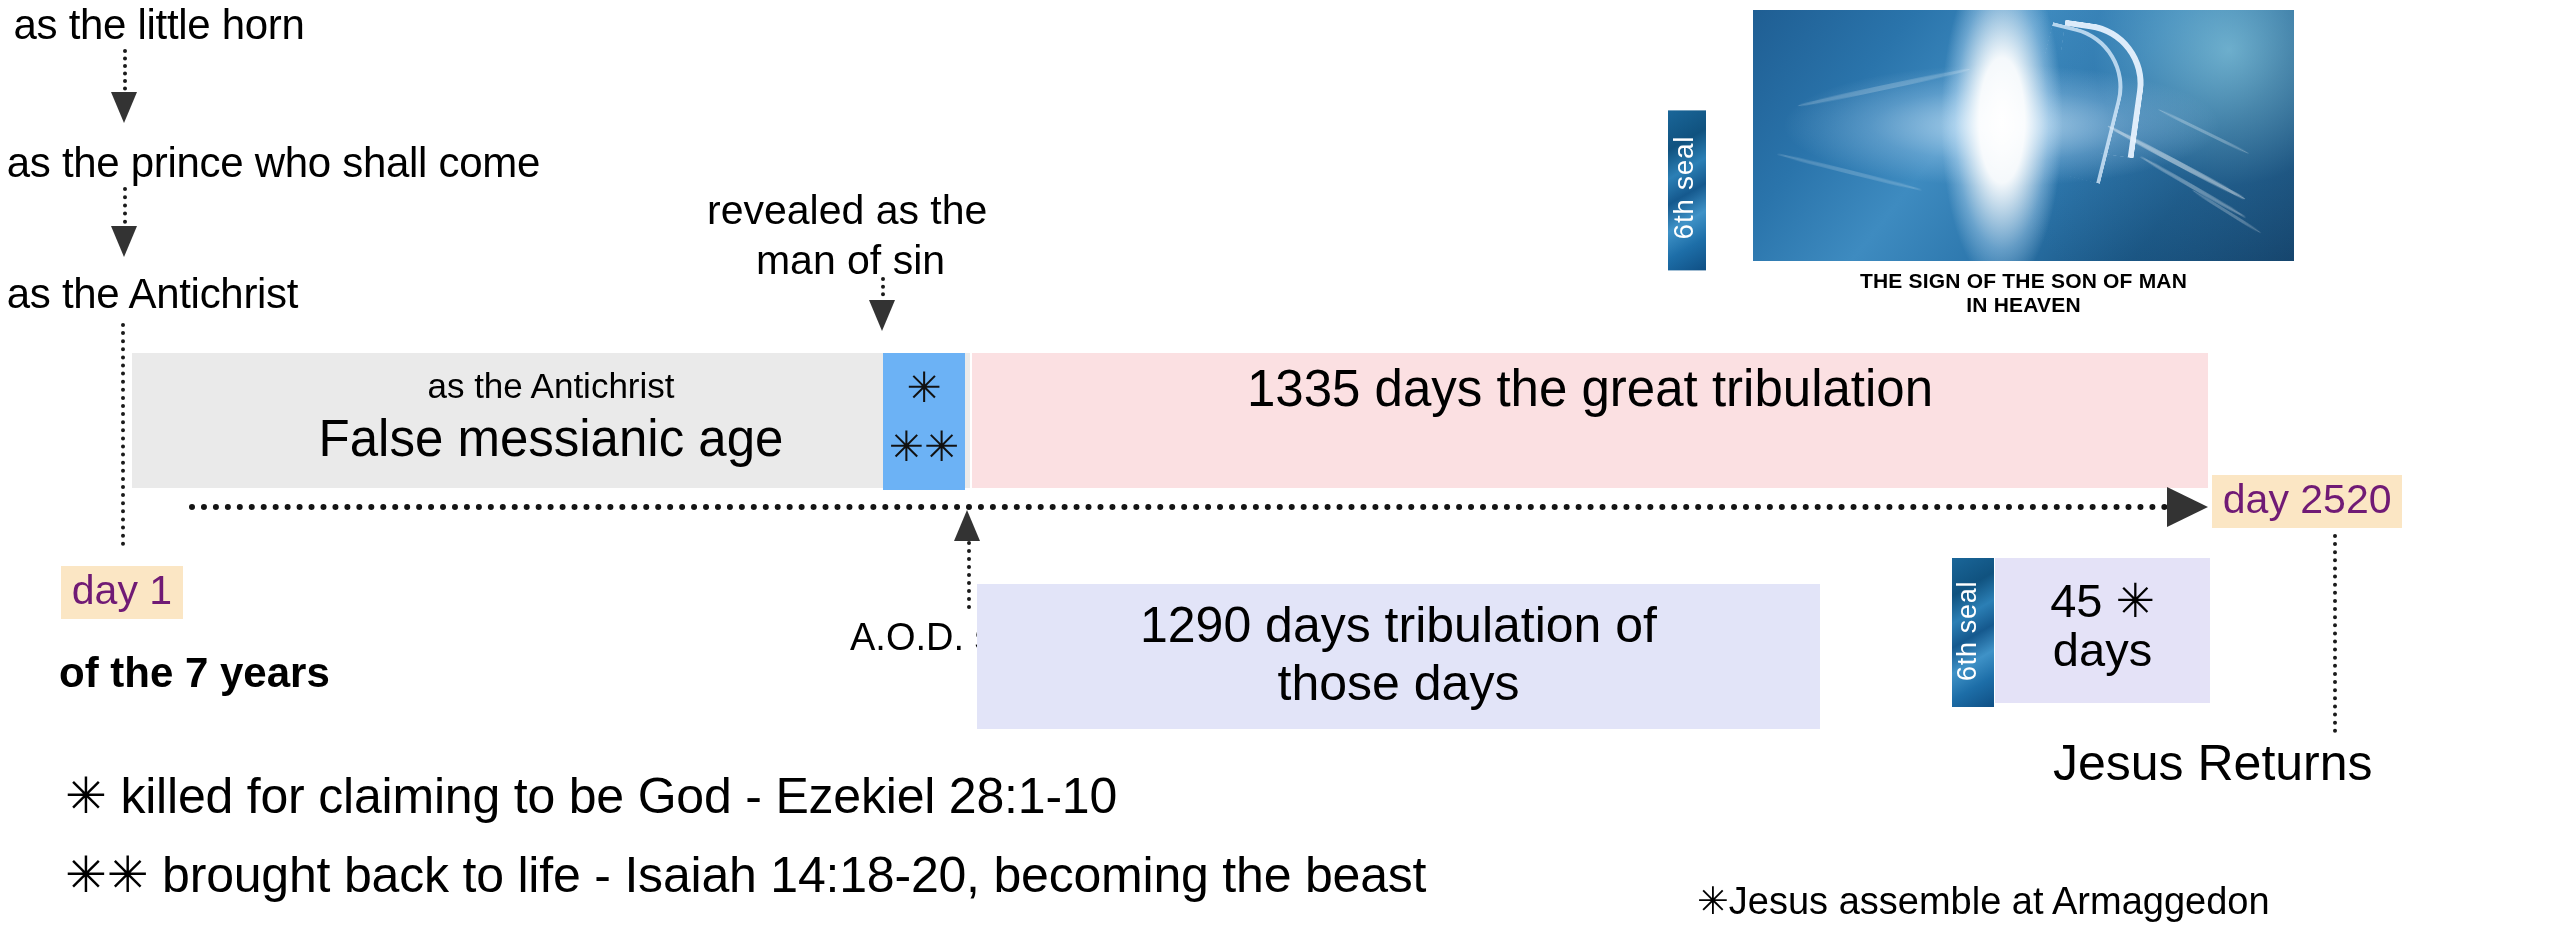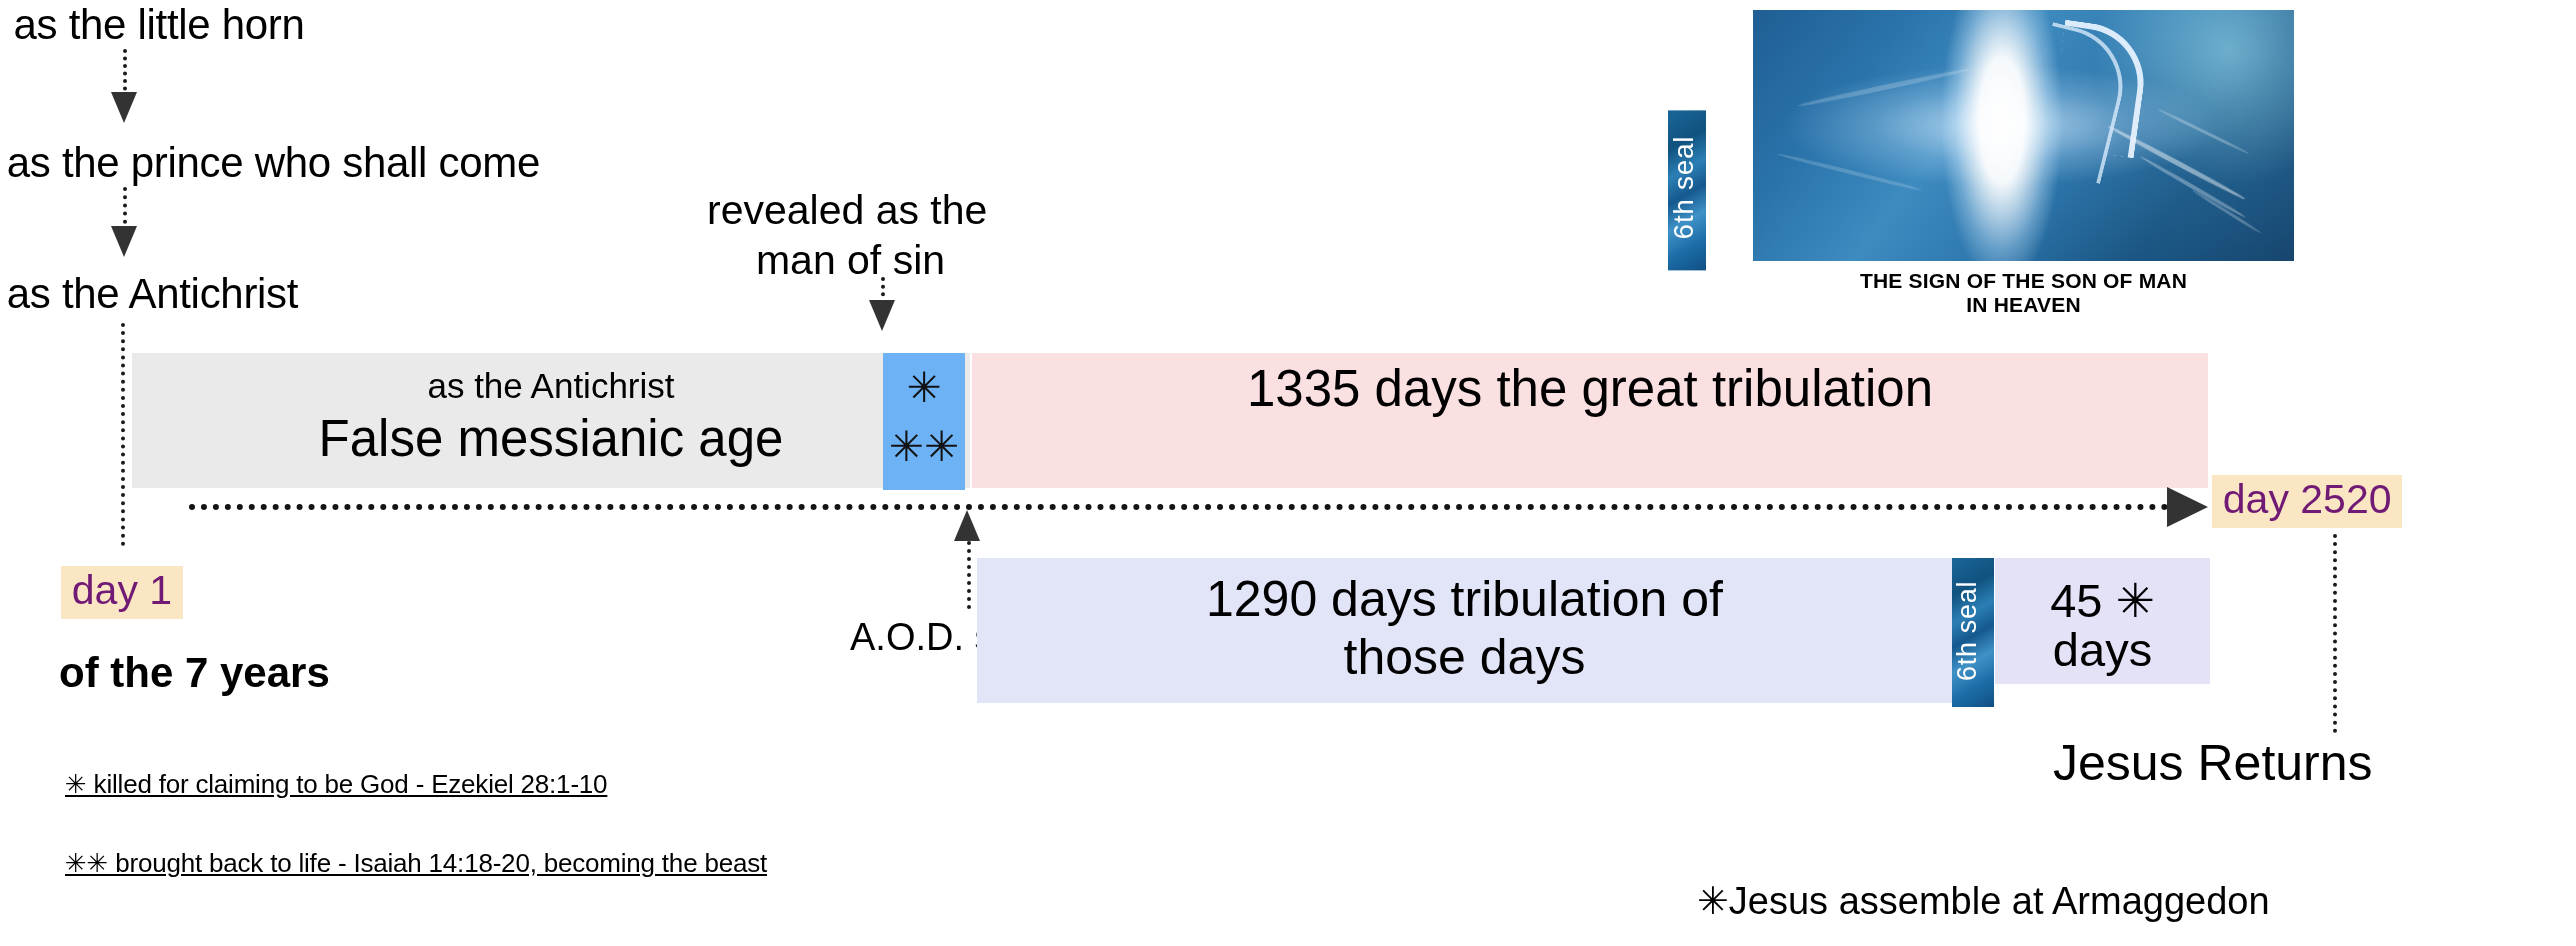--- a/index.html
+++ b/index.html
@@ -67,21 +67,21 @@
      border-radius:50%;filter:blur(0.7px);}
   .heaven .hook{position:absolute;left:56%;top:6%;width:81px;height:122px;
      border:6px solid rgba(235,245,255,.92);border-left:none;border-bottom:none;
      border-radius:0 61px 0 0;transform:rotate(8deg);}
   .heaven .hook2{position:absolute;left:52%;top:8%;width:81px;height:142px;
      border:4.7px solid rgba(225,240,255,.75);border-left:none;border-bottom:none;
      border-radius:0 61px 0 0;transform:rotate(14deg);}
   .caption{font-size:21px;text-align:center;line-height:1.18;font-weight:bold;letter-spacing:0.2px;}
 
   
-  .foot{font-size:26px;line-height:1;letter-spacing:-0.2px;text-decoration:underline;}
+  .foot{font-size:50px;line-height:1;letter-spacing:-0.2px;}
   .bigtext{font-size:50px;line-height:1;}
 </style>
 </head>
 <body>
 
 <div class="abs cascade nowrap" style="left:13.5px;top:4px;">as the little horn</div>
 
 <div class="vdot abs" style="left:123px;top:49px;height:49px;"></div>
 <div class="arrowdown" style="left:111px;top:92px;"></div>
 
@@ -136,28 +136,28 @@
 
 <div class="vdot abs" style="left:2333px;top:534px;height:199px;"></div>
 
 <div class="abs daychip nowrap" style="left:61px;top:566px;">day 1</div>
 <div class="abs nowrap" style="left:59px;top:649px;font-size:42px;font-weight:bold;">of the 7 years</div>
 
 <div class="arrowup" style="left:954px;top:510px;"></div>
 <div class="vdot abs" style="left:967px;top:541px;height:68px;"></div>
 <div class="abs nowrap" style="left:850px;top:616px;font-size:38px;">A.O.D. setup</div>
 
-<div class="abs bar-lav" style="left:977px;top:558px;width:975px;height:145px;">
+<div class="abs bar-lav" style="left:977px;top:584px;width:843px;height:145px;">
   <div style="font-size:50px;text-align:center;margin-top:15px;line-height:1.05;">1290 days tribulation of</div>
   <div style="font-size:50px;text-align:center;margin-top:5.4px;line-height:1.05;">those days</div>
 </div>
 
 <div class="seal abs" style="left:1952px;top:558px;width:42px;height:145px;font-size:27px;padding-top:4px;">6th seal</div>
 
-<div class="abs bar-lav2" style="left:1995px;top:558px;width:215px;height:126px;">
+<div class="abs bar-lav2" style="left:1995px;top:558px;width:215px;height:145px;">
   <div style="font-size:47px;text-align:center;margin-top:17.6px;line-height:1.05;">45 ✳</div>
   <div style="font-size:47px;text-align:center;margin-top:0;line-height:1.05;">days</div>
 </div>
 
 <div class="abs nowrap bigtext" style="left:2053px;top:738px;">Jesus Returns</div>
 
 <div class="abs nowrap foot" style="left:65px;top:771px;">✳   killed for claiming to be God - Ezekiel 28:1-10</div>
 <div class="abs nowrap foot" style="left:65px;top:850px;">✳✳ brought back to life - Isaiah 14:18-20, becoming the beast</div>
 <div class="abs nowrap" style="left:1697px;top:879px;font-size:38px;">✳Jesus assemble at Armaggedon</div>
 

